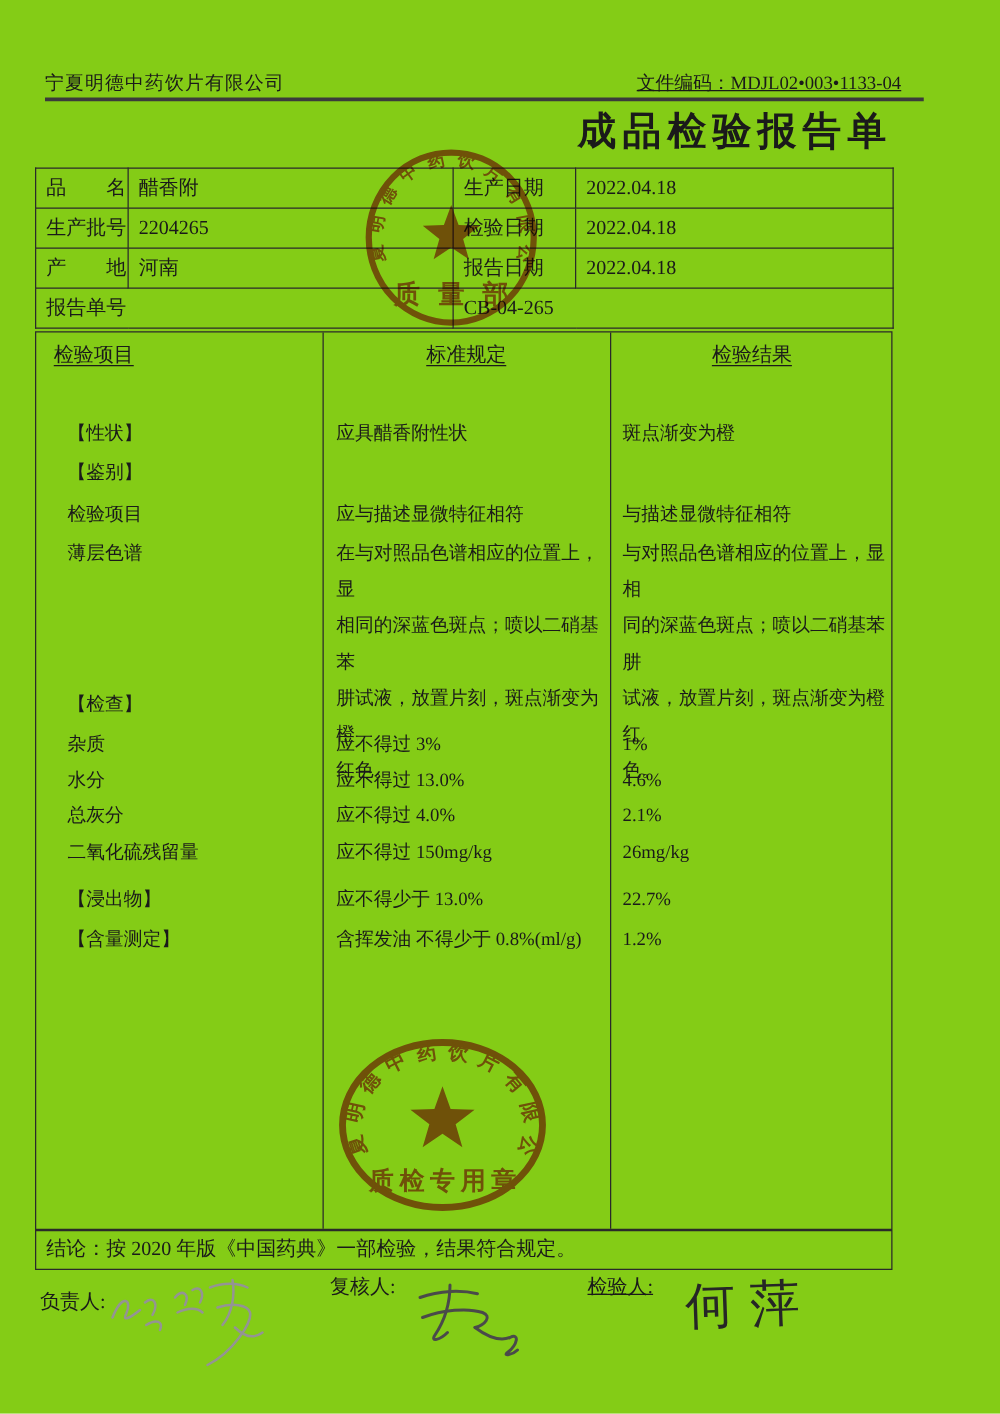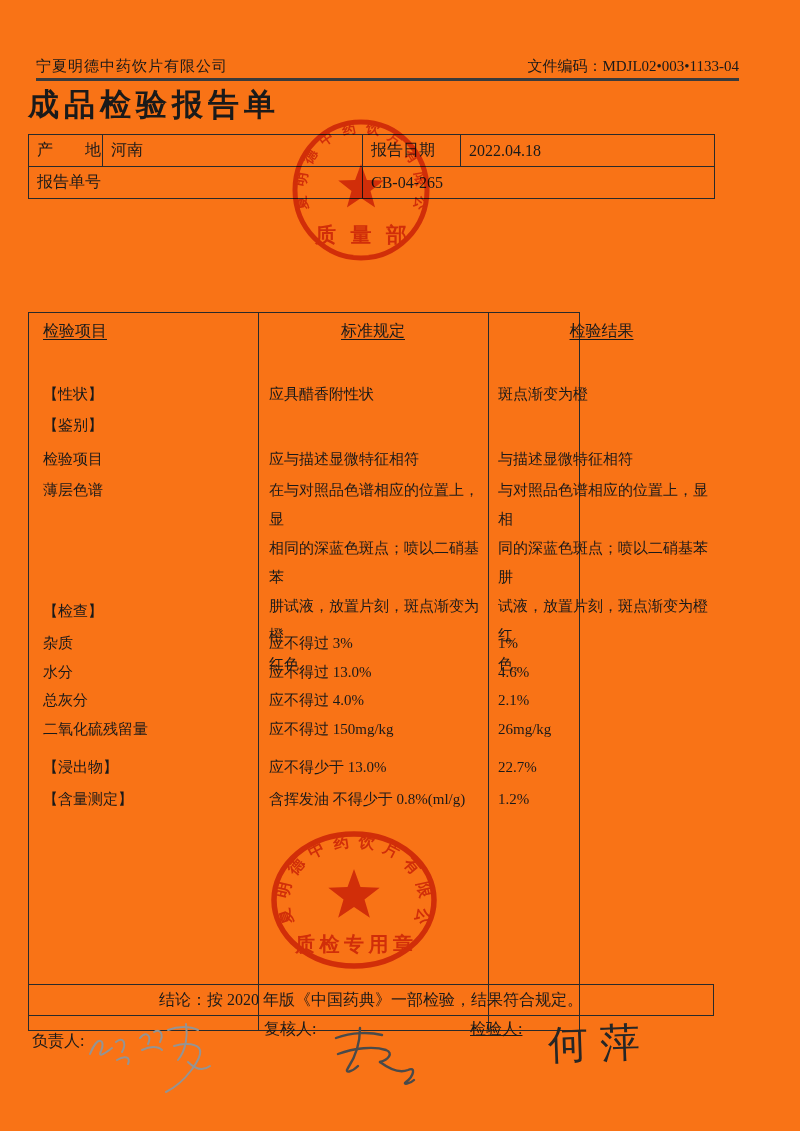--- a/index.html
+++ b/index.html
@@ -1,46 +1,46 @@
 <!DOCTYPE html>
 <html><head>
 <meta charset="utf-8">
 <style>
   * { margin:0; padding:0; box-sizing:border-box; }
   html,body { background:#ffffff; }
   .page {
-    position:relative; width:800px; height:1131px; background:#f97316;
+    position:relative; width:800px; height:1131px; background:#84cc16;
     font-family:"Liberation Serif","DejaVu Serif",serif; color:#1a1a1a;
     overflow:hidden; margin:0 auto;
   }
   
   .hdr-company { position:absolute; left:36px; top:57px; font-size:15px; letter-spacing:1px; }
-  .hdr-code    { position:absolute; right:61px; top:57px; font-size:15px; }
+  .hdr-code    { position:absolute; right:79px; top:57px; font-size:15px;text-decoration:underline; }
   .hdr-rule    { position:absolute; left:36px; top:78px; width:703px; height:3px; background:#3b3b3b; }
-  .doc-title   { position:absolute; left:28px; top:84px; width:686px; text-align:left;
+  .doc-title   { position:absolute; left:28px; top:84px; width:686px; text-align:right;
                  font-size:31px; font-weight:bold; letter-spacing:5px; }
   
   .info-table { position:absolute; left:28px; top:134px; width:686px; border-collapse:collapse; table-layout:fixed; }
   .info-table td { border:1px solid #2a2a2a; height:32px; font-size:16px; padding:0 8px; white-space:nowrap; overflow:hidden; }
   
-  .main-table { position:absolute; left:28px; top:265px; width:552px; height:719px; border:1px solid #2a2a2a;margin-top:47px; }
+  .main-table { position:absolute; left:28px; top:265px; width:686px; height:719px; border:1px solid #2a2a2a; }
   .vline { position:absolute; top:0; bottom:0; width:1px; background:#2a2a2a; }
   .vline.v1 { left:229px; } .vline.v2 { left:459px; }
   .mt-head { position:absolute; top:8px; font-size:16px; text-decoration:underline; text-underline-offset:3px; }
   .mt-head.h1 { left:14px; }
   .mt-head.h2 { left:229px; width:230px; text-align:center; }
   .mt-head.h3 { left:459px; width:227px; text-align:center; }
   .mt-row  { position:absolute; left:0; width:100%; font-size:15px; line-height:29px; }
   .mt-cell { position:absolute; top:0; white-space:pre-line; }
-  .mt-cell.c1 { left:14px;  width:205px; }
+  .mt-cell.c1 { left:25px;  width:205px; }
   .mt-cell.c2 { left:240px; width:216px; }
   .mt-cell.c3 { left:469px; width:212px; }
   
   .conclusion-box { position:absolute; left:28px; top:984px; width:686px; height:32px;
-                    border:1px solid #2a2a2a; font-size:16px; line-height:30px; padding:0 8px;text-align:center; }
+                    border:1px solid #2a2a2a; font-size:16px; line-height:30px; padding:0 8px; }
   
   .sig-label { position:absolute; top:1019px; font-size:16px; }
   .sig-label.l1 { left:32px;margin-top:12px; } .sig-label.l2 { left:264px; } .sig-label.l3 { left:470px;text-decoration:underline; }
   .sig-svg { position:absolute; }
   .sig-name { position:absolute; left:548px; top:1016px; font-size:40px; letter-spacing:12px;
               color:#262626; transform:rotate(-2deg); font-family:"DejaVu Sans",sans-serif; }
   
   .stamp { position:absolute; mix-blend-mode:multiply; opacity:0.85; }
   .stamp-top { left:289px; top:118px; }
   .stamp-bottom { left:268px; top:828px; }
@@ -56,20 +56,32 @@
   <div class="doc-title">成品检验报告单</div>
 
   <table class="info-table">
     <colgroup>
         <col style="width:74px">
         <col style="width:260px">
         <col style="width:98px">
         <col style="width:254px">
       </colgroup>
     <tbody>
+        <tr>
+      <td>品　　名</td>
+      <td>醋香附</td>
+      <td>生产日期</td>
+      <td>2022.04.18</td>
+    </tr>
+    <tr>
+      <td>生产批号</td>
+      <td>2204265</td>
+      <td>检验日期</td>
+      <td>2022.04.18</td>
+    </tr>
     <tr>
       <td>产　　地</td>
       <td>河南</td>
       <td>报告日期</td>
       <td>2022.04.18</td>
     </tr>
     <tr>
       <td colspan="2">报告单号</td>
       <td colspan="2">CB-04-265</td>
     </tr>

